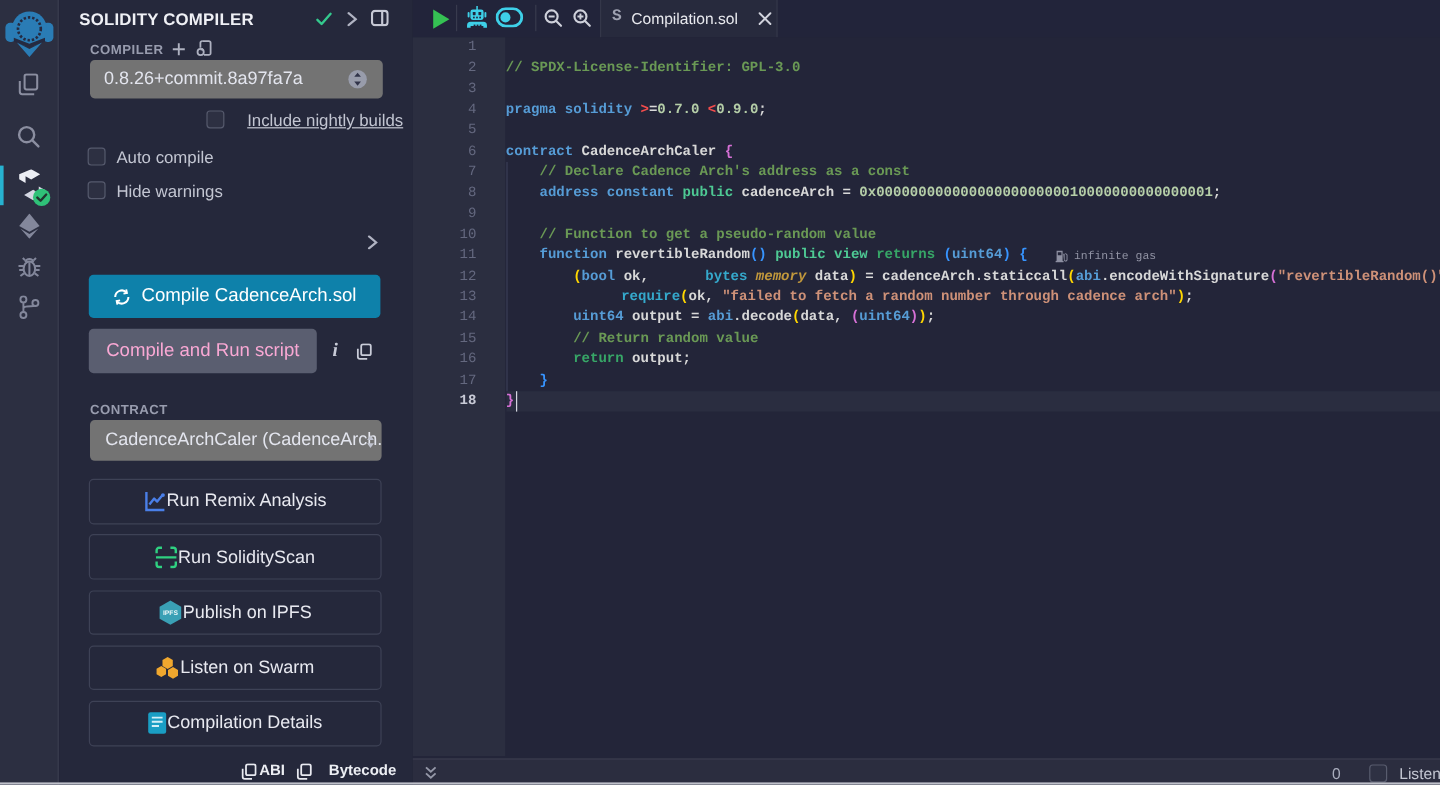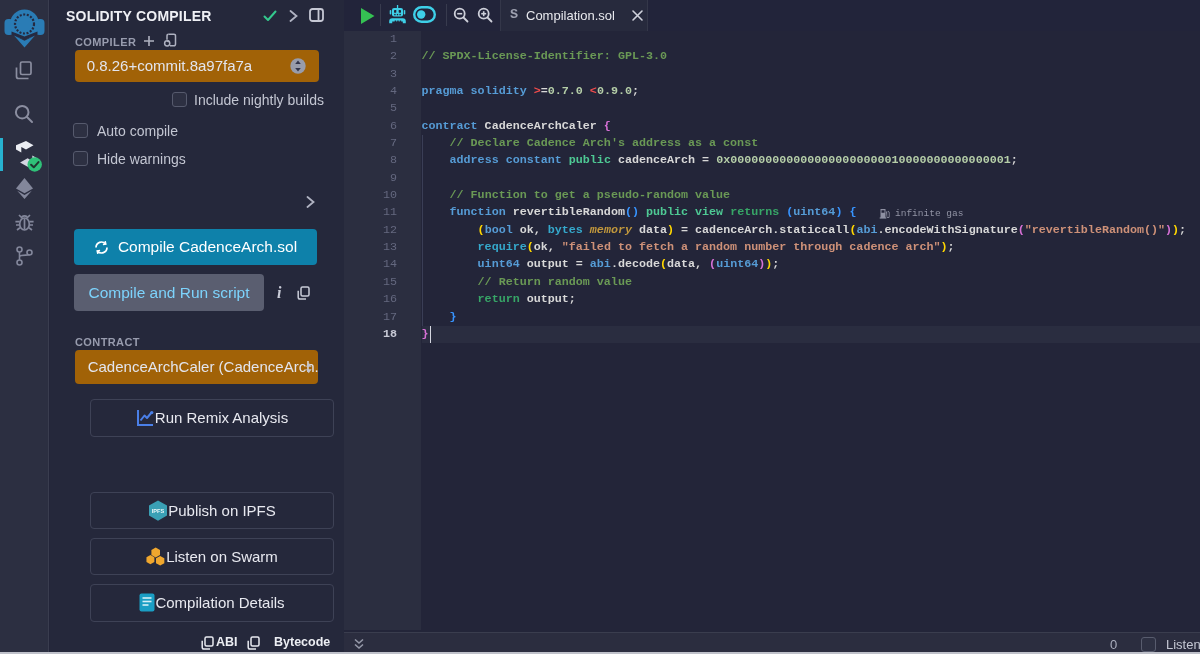--- a/index.html
+++ b/index.html
@@ -8,42 +8,42 @@
 #rail{left:0;top:0;width:49px;height:654px;background:#2c2f41;border-right:1px solid #3a3d4f;}
 
 #panel{left:50px;top:0;width:294px;height:654px;background:#25283b;}
 
 #edit{left:344px;top:0;width:856px;height:654px;background:#232539;}
 #toolbar{left:0;top:0;width:856px;height:31px;background:#22243a;}
 #gutter{left:0;top:31px;width:77px;height:599px;background:#2b2e40;}
 #gutnums{left:0;top:31px;width:53px;color:#64687f;font-family:"Liberation Mono",monospace;font-size:11.7px;line-height:17.34px;text-align:right;white-space:pre;}
 #code{left:77.5px;top:31px;font-family:"Liberation Mono",monospace;font-size:11.7px;line-height:17.34px;white-space:pre;color:#d8d8d8;font-weight:bold;}
 .k{color:#569cd6;} 
-.t{color:#35a9cc;} 
+.t{color:#35a9cc;margin-left:40px;} 
 .g{color:#4ec994;} 
 .g2{color:#37a667;} 
 .c{color:#6a9955;} 
 .s{color:#ce9178;} 
 .n{color:#b5cea8;} 
 .r{color:#f14c4c;} 
 .m{color:#c2983c;font-style:italic;} 
 .b1{color:#d670d6;}
 .b2{color:#3794ff;}
 .b3{color:#ffd700;}
 .b4{color:#d670d6;}
 
 #term{left:0;top:632px;width:856px;height:22px;background:#2b2d3f;border-top:1px solid #3a3d4e;}
 #botline{left:0;top:652px;width:1200px;height:2px;background:#bfc1ca;}
 
 .ptitle{left:16px;top:7.5px;font-size:14px;font-weight:bold;color:#eff0f5;letter-spacing:.2px;}
 .lab{font-size:11px;color:#989cae;font-weight:bold;letter-spacing:.4px;}
-.sel{background:#a16207;border-radius:4px;color:#e3e5ee;font-size:15px;}
+.sel{background:#737373;border-radius:4px;color:#e3e5ee;font-size:15px;}
 .cb{position:absolute;width:15px;height:15px;border:1px solid #565a6d;border-radius:3px;background:#2d3042;}
 .cbt{position:absolute;font-size:14px;color:#c3c6d2;}
-.btn{position:absolute;left:24px;width:244px;height:37.5px;border:1px solid #3e4256;border-radius:4px;color:#e8e9f0;font-size:15px;display:flex;align-items:center;justify-content:center;margin-left:16px;}
+.btn{position:absolute;left:24px;width:244px;height:37.5px;border:1px solid #3e4256;border-radius:4px;color:#e8e9f0;font-size:15px;display:flex;align-items:center;justify-content:center;}
 svg{display:block;}
 </style></head>
 <body>
 <div id="app">
   <div id="rail" class="abs">
     <svg class="abs" style="left:4px;top:5px;" width="41" height="43" viewBox="0 0 41 43">
       <rect x="0.5" y="14" width="9" height="16" rx="4" fill="#2a7cb5"></rect>
       <rect x="31.5" y="14" width="9" height="16" rx="4" fill="#2a7cb5"></rect>
       <circle cx="20.5" cy="19" r="14.5" fill="#2a7cb5"></circle>
       <circle cx="20.5" cy="19" r="9.5" fill="none" stroke="#252a41" stroke-width="2.2" stroke-dasharray="2 1.6"></circle>
@@ -106,57 +106,64 @@
       </svg>
     <div class="abs sel" style="left:24.7px;top:49.5px;width:244px;height:32.5px;">
       <span style="position:absolute;left:12px;top:7px;">0.8.26+commit.8a97fa7a</span>
       <svg style="position:absolute;left:215px;top:8.5px;" width="16" height="16" viewBox="0 0 16 16">
           <circle cx="8" cy="8" r="7.7" fill="#989cab"></circle>
           <path d="M8 2.6 L10.8 6 H5.2 Z" fill="#31344a"></path>
           <path d="M8 13.4 L10.8 10 H5.2 Z" fill="#31344a"></path>
         </svg>
     </div>
     <div class="cb" style="left:122px;top:92px;"></div>
-    <span class="cbt" style="left:144px;top:92px;">Include nightly builds</span>
+    <span class="cbt" style="left:156px;top:92px;text-decoration:underline;">Include nightly builds</span>
     <div class="cb" style="left:23px;top:123px;"></div>
     <span class="cbt" style="left:47px;top:123px;">Auto compile</span>
     <div class="cb" style="left:23px;top:151px;"></div>
     <span class="cbt" style="left:47px;top:151px;">Hide warnings</span>
     <svg class="abs" style="left:256px;top:196px;" width="9" height="12" viewBox="0 0 9 12">
         <path d="M1.5 1 L7.5 6 L1.5 11" fill="none" stroke="#b0b3c2" stroke-width="1.8" stroke-linecap="round"></path>
       </svg>
     <div class="abs" style="left:24px;top:229px;width:243px;height:36px;background:#0e81aa;border-radius:4px;color:#fff;font-size:15.5px;display:flex;align-items:center;justify-content:center;gap:9px;">
       <svg width="15" height="15" viewBox="0 0 15 15" fill="none" stroke="#fff" stroke-width="1.7">
           <path d="M13 7.5 a5.5 5.5 0 0 1 -9.6 3.6 M2 7.5 a5.5 5.5 0 0 1 9.6 -3.6"></path>
           <path d="M11.2 1.2 L11.8 4.1 L8.9 4.6" stroke-width="1.5"></path>
           <path d="M3.8 13.8 L3.2 10.9 L6.1 10.4" stroke-width="1.5"></path>
         </svg>
       <span>Compile CadenceArch.sol</span>
     </div>
-    <div class="abs" style="left:24px;top:274px;width:190px;height:37px;background:#5a5e70;border-radius:4px;color:#7dd3fc;font-size:15.5px;display:flex;align-items:center;justify-content:center;">Compile and Run script</div>
+    <div class="abs" style="left:24px;top:274px;width:190px;height:37px;background:#5a5e70;border-radius:4px;color:#f9a8d4;font-size:15.5px;display:flex;align-items:center;justify-content:center;">Compile and Run script</div>
     <span class="abs" style="left:227px;top:284px;font-family:'Liberation Serif',serif;font-size:16px;font-weight:bold;color:#c9ccd8;font-style:italic;">i</span>
     <svg class="abs" style="left:247px;top:286px;" width="13" height="14" viewBox="0 0 13 14" fill="none" stroke="#c9ccd8" stroke-width="1.5">
         <rect x="4" y="1" width="8" height="9" rx="1.5"></rect>
         <path d="M9 13 h-6 a1.8 1.8 0 0 1 -1.8 -1.8 v-6.5"></path>
       </svg>
     <span class="abs lab" style="left:25px;top:336px;">CONTRACT</span>
     <div class="abs sel" style="left:24.7px;top:350px;width:243.3px;height:34px;overflow:hidden;">
       <span style="position:absolute;left:13px;top:8px;white-space:nowrap;">CadenceArchCaler (CadenceArch.s</span>
       <svg style="position:absolute;left:230px;top:11.5px;" width="7.5" height="12" viewBox="0 0 10 16">
           <path d="M5 1 L8.8 6.2 H1.2 Z" fill="#c0c3cf"></path>
           <path d="M5 15 L8.8 9.8 H1.2 Z" fill="#c0c3cf"></path>
         </svg>
     </div>
     <div class="btn" style="top:399px;">
       <svg width="19" height="19" viewBox="0 0 19 19">
           <path d="M2 2 V17 H17" fill="none" stroke="#4a7fe8" stroke-width="2"></path>
           <path d="M4.5 12.5 L8.5 7.5 L11 10 L15.5 4.5" fill="none" stroke="#4a7fe8" stroke-width="2" stroke-linejoin="round"></path>
           <circle cx="15.8" cy="4.6" r="1.6" fill="#4a7fe8"></circle>
         </svg>
       <span>Run Remix Analysis</span>
+    </div>
+    <div class="btn" style="top:445.3px;">
+      <svg width="19" height="19" viewBox="0 0 19 19" fill="none" stroke="#2fd181" stroke-width="2">
+          <path d="M1.5 6 V3.5 a2 2 0 0 1 2 -2 H6 M13 1.5 h2.5 a2 2 0 0 1 2 2 V6 M17.5 13 v2.5 a2 2 0 0 1 -2 2 H13 M6 17.5 H3.5 a2 2 0 0 1 -2 -2 V13"></path>
+          <path d="M1 9.5 H18"></path>
+        </svg>
+      <span>Run SolidityScan</span>
     </div>
     <div class="btn" style="top:491.6px;">
       <svg width="20" height="21" viewBox="0 0 20 21">
           <path d="M10 0.5 L19 5.6 V15.6 L10 20.7 L1 15.6 V5.6 Z" fill="#3aa0b5"></path>
           <text x="10" y="12.8" text-anchor="middle" font-family="Liberation Sans" font-size="5.6" font-weight="bold" fill="#eaf6f8">IPFS</text>
         </svg>
       <span>Publish on IPFS</span>
     </div>
     <div class="btn" style="top:537.9px;">
       <svg width="20" height="19" viewBox="0 0 20 19" fill="#f0a72e">

